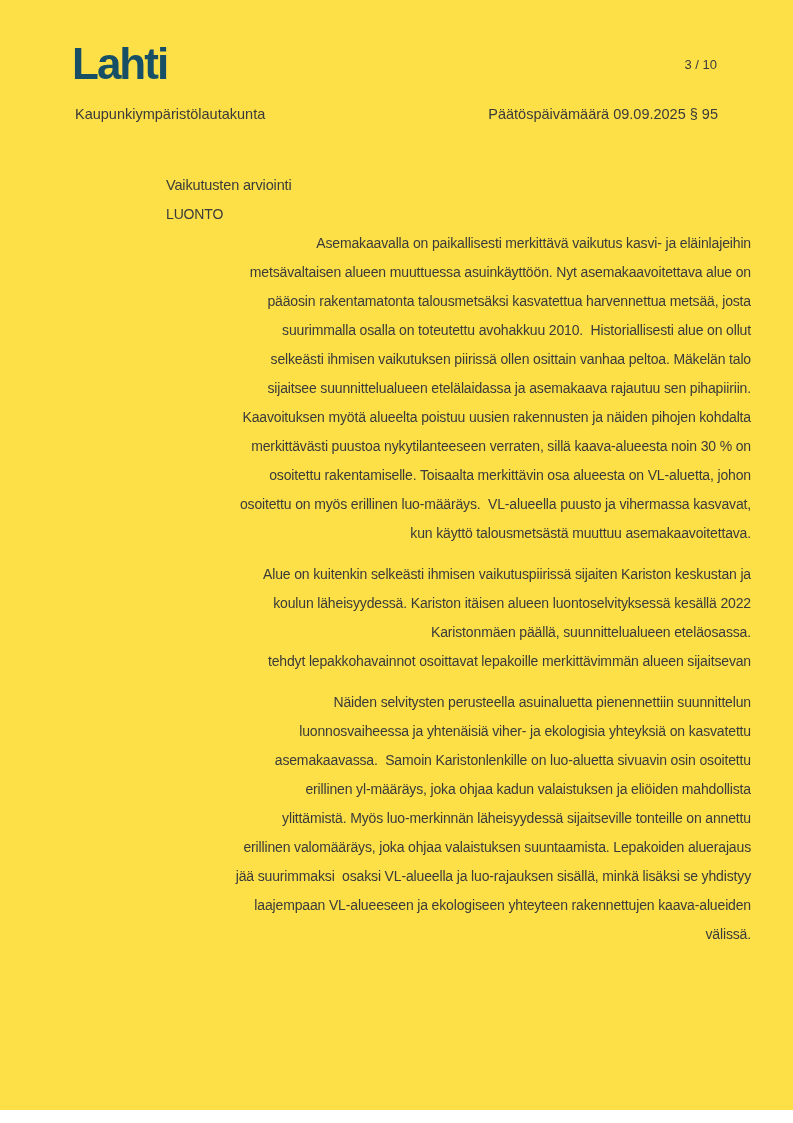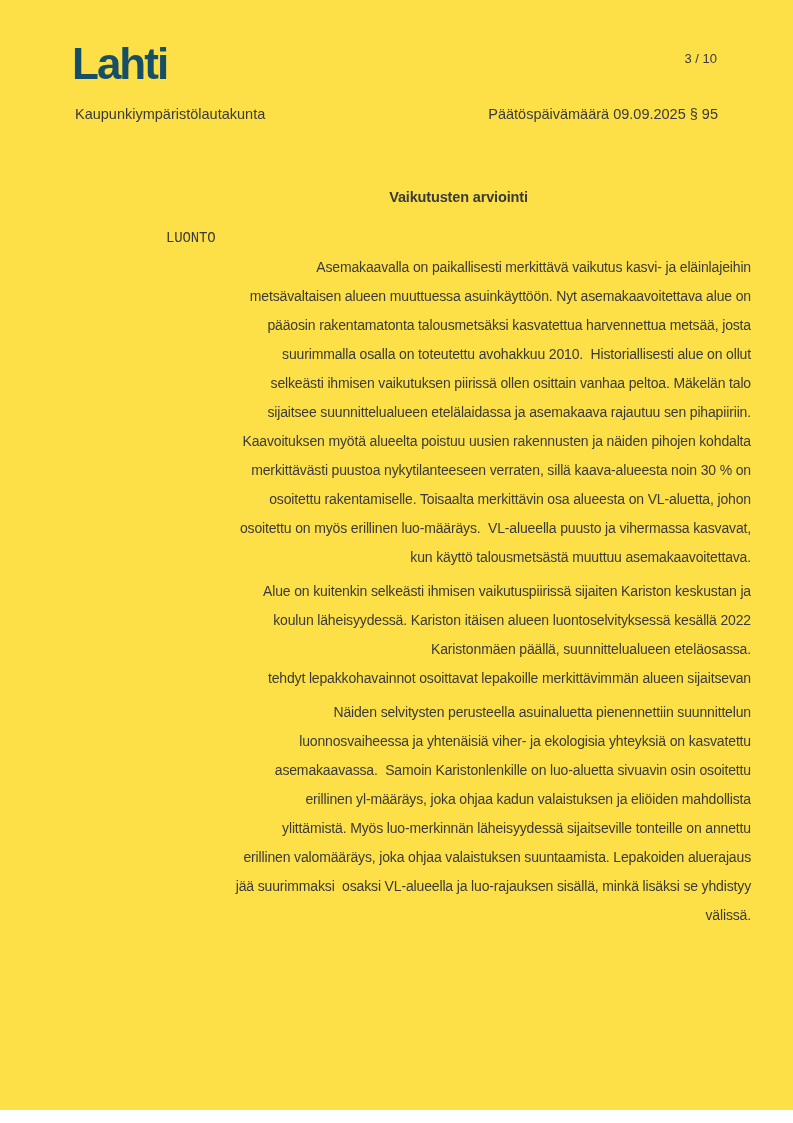--- a/index.html
+++ b/index.html
@@ -21,21 +21,21 @@
     left: 72px;
     top: 38px;
     font-size: 44px;
     line-height: 52px;
     font-weight: 700;
     letter-spacing: -2px;
     color: var(--logo-color, #174f67);
   }
   .page-number {
     position: absolute;
-    top: 51px;
+    top: 57px;
     right: 76px;
     font-size: 13px;
     line-height: 16px;
     color: var(--text-color, #3a3a3a);
   }
   .meta-row {
     position: absolute;
     top: 105px;
     left: 75px;
     right: 75px;
@@ -50,36 +50,34 @@
     position: absolute;
     left: 166px;
     top: 171px;
     width: 585px;
     font-size: 14px;
     letter-spacing: -0.15px;
     line-height: 29px;
     color: var(--text-color, #3a3a3a);
   }
   .doc-heading {
-    font-weight: 700;
+    font-weight: 400;
     font-size: 14.5px;
     line-height: 29px;
-    margin: 12px;
-    text-align: center;
+    margin: 0;
   }
   .section-label {
     line-height: 29px;
-    font-family: Liberation Mono, monospace;
   }
   .para {
     margin: 0;
     text-align: right;
   }
   .para + .para {
-    margin-top: 5px;
+    margin-top: 12px;
   }
   .line {
     display: block;
     white-space: pre;
   }
 </style>
 </head>
 <body>
 
 <div class="page">
@@ -117,18 +115,19 @@
           <span class="line">tehdyt lepakkohavainnot osoittavat lepakoille merkittävimmän alueen sijaitsevan</span>
         </div>
         <div class="para">
           <span class="line">Näiden selvitysten perusteella asuinaluetta pienennettiin suunnittelun</span>
           <span class="line">luonnosvaiheessa ja yhtenäisiä viher- ja ekologisia yhteyksiä on kasvatettu</span>
           <span class="line">asemakaavassa.  Samoin Karistonlenkille on luo-aluetta sivuavin osin osoitettu</span>
           <span class="line">erillinen yl-määräys, joka ohjaa kadun valaistuksen ja eliöiden mahdollista</span>
           <span class="line">ylittämistä. Myös luo-merkinnän läheisyydessä sijaitseville tonteille on annettu</span>
           <span class="line">erillinen valomääräys, joka ohjaa valaistuksen suuntaamista. Lepakoiden aluerajaus</span>
           <span class="line">jää suurimmaksi  osaksi VL-alueella ja luo-rajauksen sisällä, minkä lisäksi se yhdistyy</span>
+          <span class="line">laajempaan VL-alueeseen ja ekologiseen yhteyteen rakennettujen kaava-alueiden</span>
           <span class="line">välissä.</span>
         </div>
       </div>
   </div>
 
 </div>
 
 </body></html>

